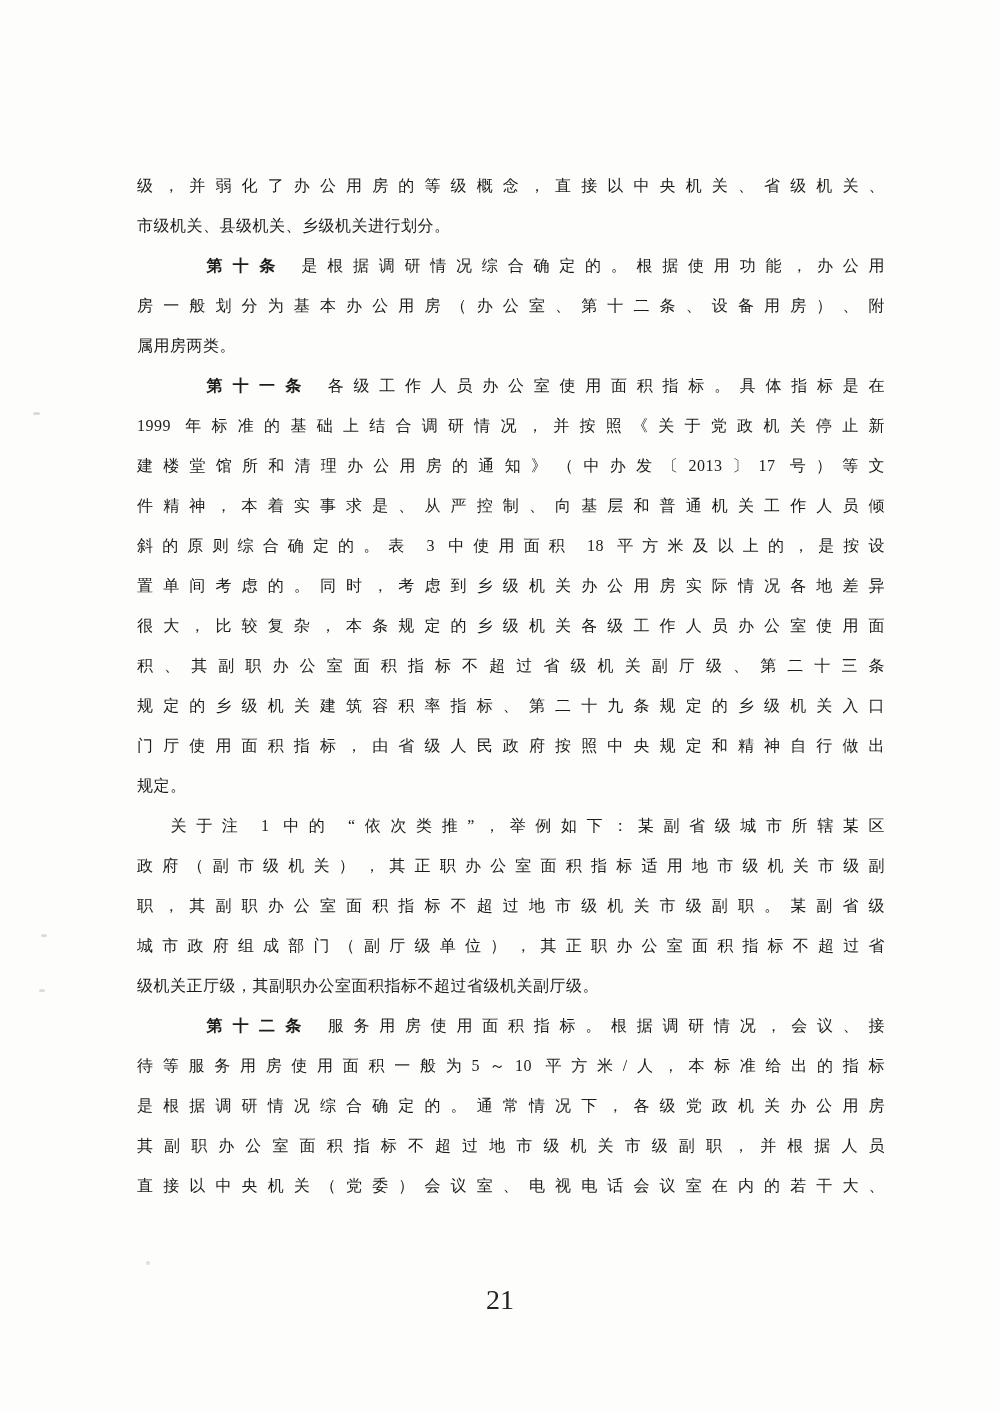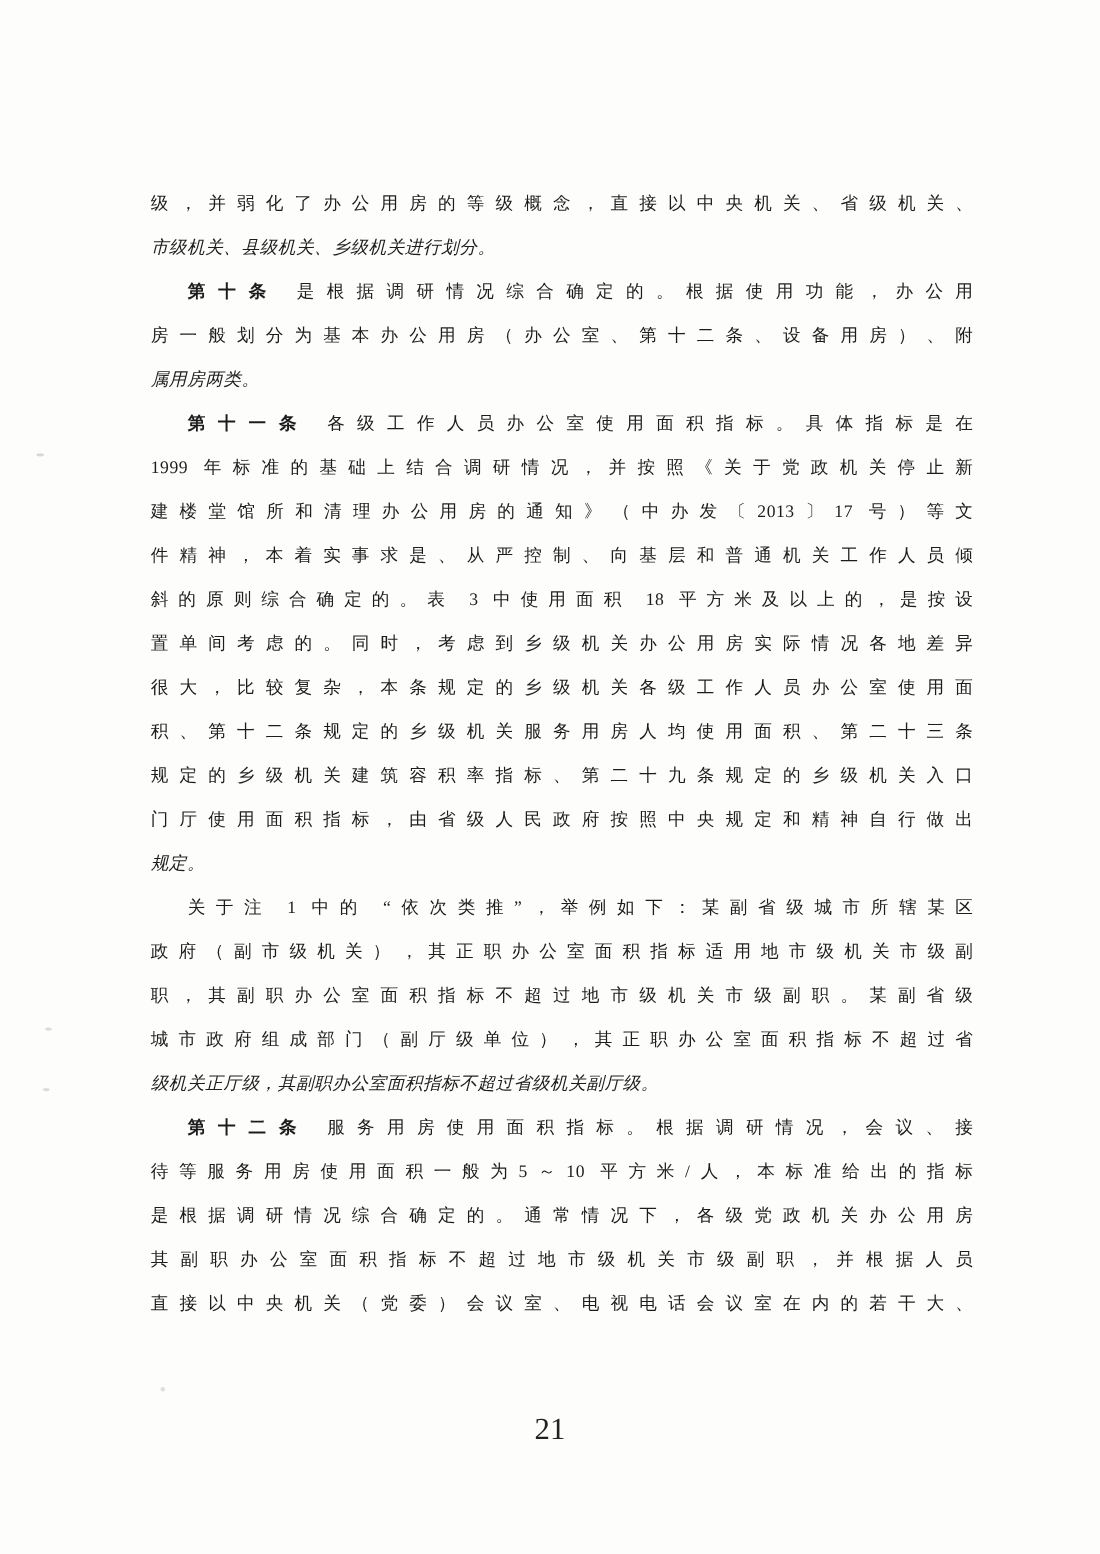--- a/index.html
+++ b/index.html
@@ -31,29 +31,29 @@
     text-align: justify;
     text-justify: inter-character;
     white-space: normal;
     letter-spacing: 0.5px;
   }
   .line.fill {
     text-align-last: justify;
   }
   .line.end {
     text-align-last: left;
-    font-style: italic;
   }
   .line.indent {
     text-indent: 2.1em;
   }
   .art {
     font-weight: 700;
     margin-right: 1em;
     letter-spacing: 1px;
+    margin-left: 36px;
   }
   .page-number {
     position: absolute;
     top: 1284px;
     left: 0;
     width: 100%;
     text-align: center;
     font-size: 28px;
     color: #222;
   }
@@ -79,21 +79,21 @@
       <div class="line fill indent"><b class="art">第十条</b><span>是根据调研情况综合确定的。根据使用功能，办公用</span></div>
       <div class="line fill"><span>房一般划分为基本办公用房（办公室、第十二条、设备用房）、附</span></div>
       <div class="line end"><span>属用房两类。</span></div>
       <div class="line fill indent"><b class="art">第十一条</b><span>各级工作人员办公室使用面积指标。具体指标是在</span></div>
       <div class="line fill"><span>1999 年标准的基础上结合调研情况，并按照《关于党政机关停止新</span></div>
       <div class="line fill"><span>建楼堂馆所和清理办公用房的通知》（中办发〔2013〕17 号）等文</span></div>
       <div class="line fill"><span>件精神，本着实事求是、从严控制、向基层和普通机关工作人员倾</span></div>
       <div class="line fill"><span>斜的原则综合确定的。表 3 中使用面积 18 平方米及以上的，是按设</span></div>
       <div class="line fill"><span>置单间考虑的。同时，考虑到乡级机关办公用房实际情况各地差异</span></div>
       <div class="line fill"><span>很大，比较复杂，本条规定的乡级机关各级工作人员办公室使用面</span></div>
-      <div class="line fill"><span>积、第十二条规定的乡级机关服务用房人均使用面积、第二十三条</span></div>
+      <div class="line fill"><span>积、其副职办公室面积指标不超过省级机关副厅级、第二十三条</span></div>
       <div class="line fill"><span>规定的乡级机关建筑容积率指标、第二十九条规定的乡级机关入口</span></div>
       <div class="line fill"><span>门厅使用面积指标，由省级人民政府按照中央规定和精神自行做出</span></div>
       <div class="line end"><span>规定。</span></div>
       <div class="line fill indent"><span>关于注 1 中的 “依次类推”，举例如下：某副省级城市所辖某区</span></div>
       <div class="line fill"><span>政府（副市级机关），其正职办公室面积指标适用地市级机关市级副</span></div>
       <div class="line fill"><span>职，其副职办公室面积指标不超过地市级机关市级副职。某副省级</span></div>
       <div class="line fill"><span>城市政府组成部门（副厅级单位），其正职办公室面积指标不超过省</span></div>
       <div class="line end"><span>级机关正厅级，其副职办公室面积指标不超过省级机关副厅级。</span></div>
       <div class="line fill indent"><b class="art">第十二条</b><span>服务用房使用面积指标。根据调研情况，会议、接</span></div>
       <div class="line fill"><span>待等服务用房使用面积一般为5～10 平方米/人，本标准给出的指标</span></div>

